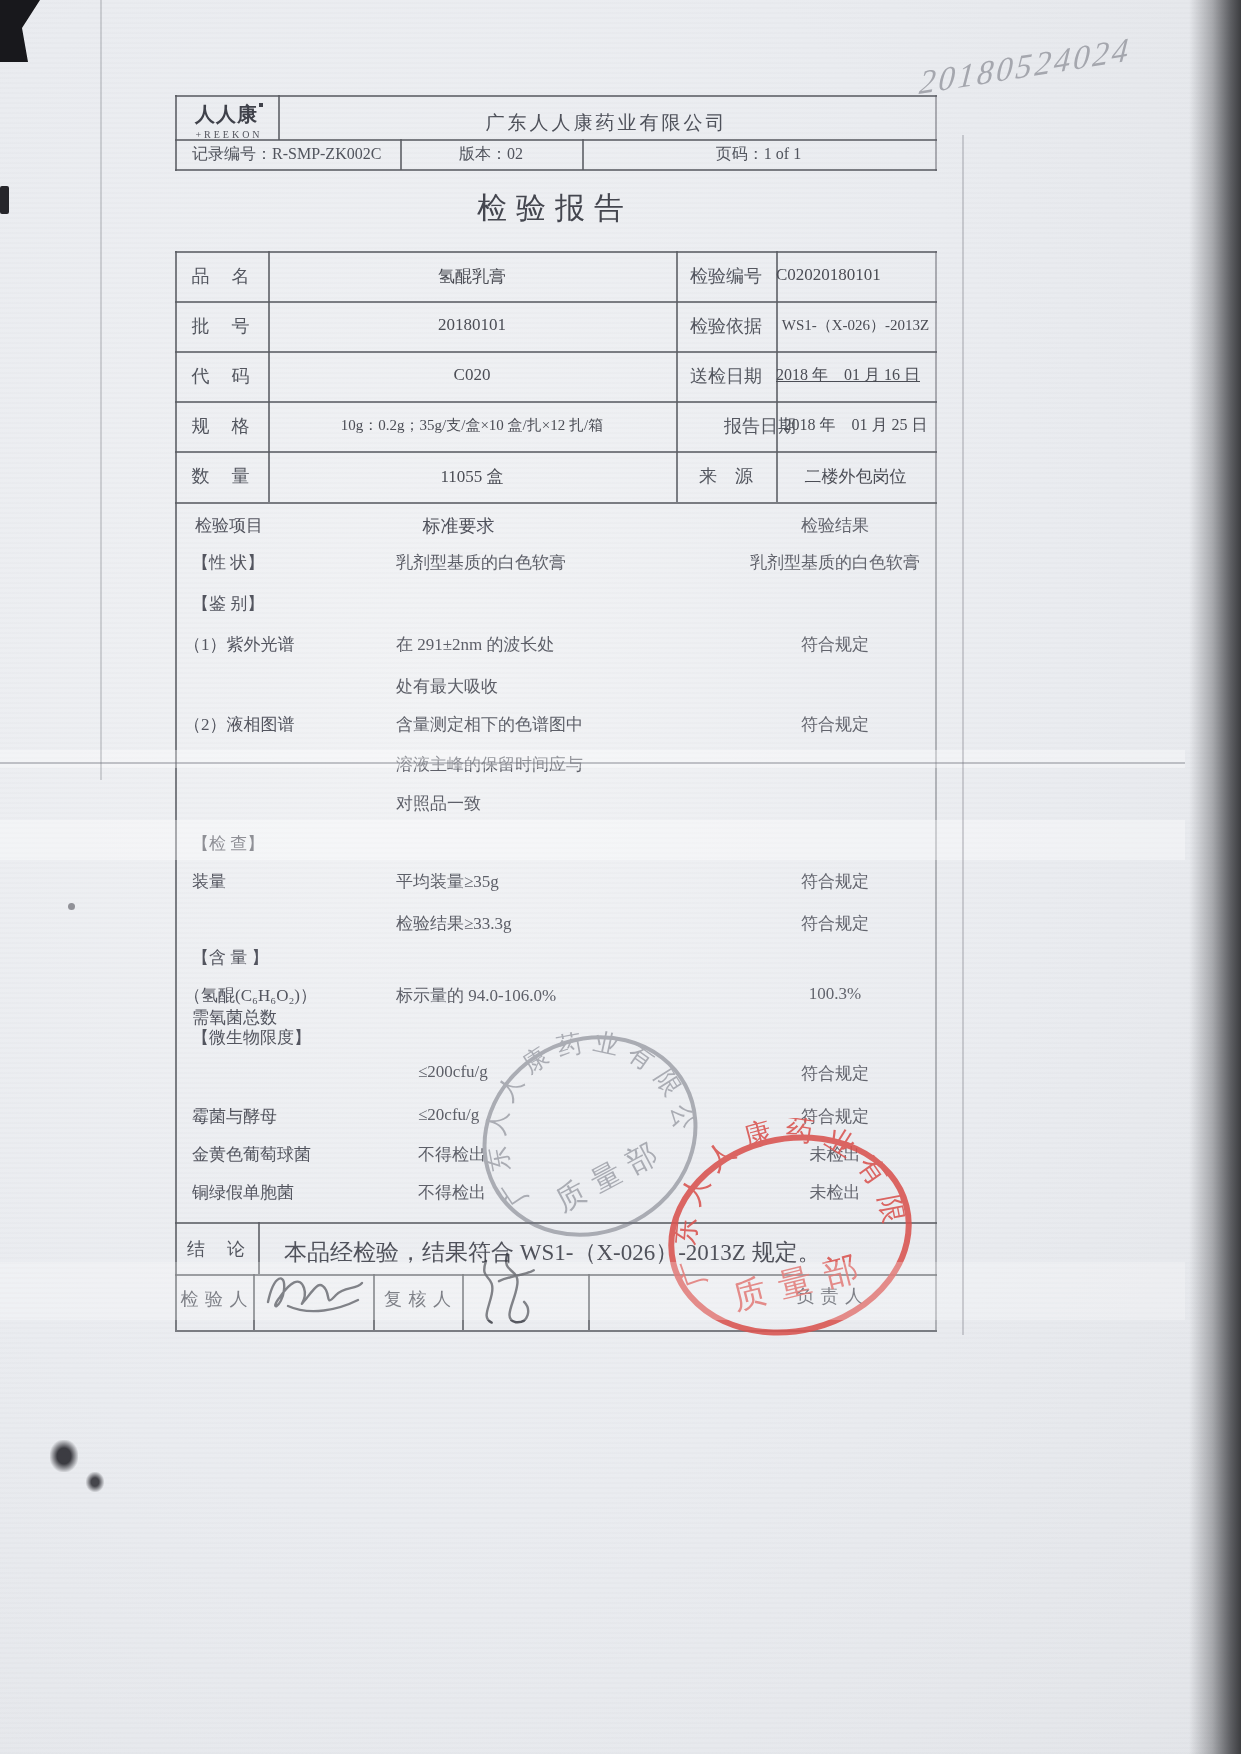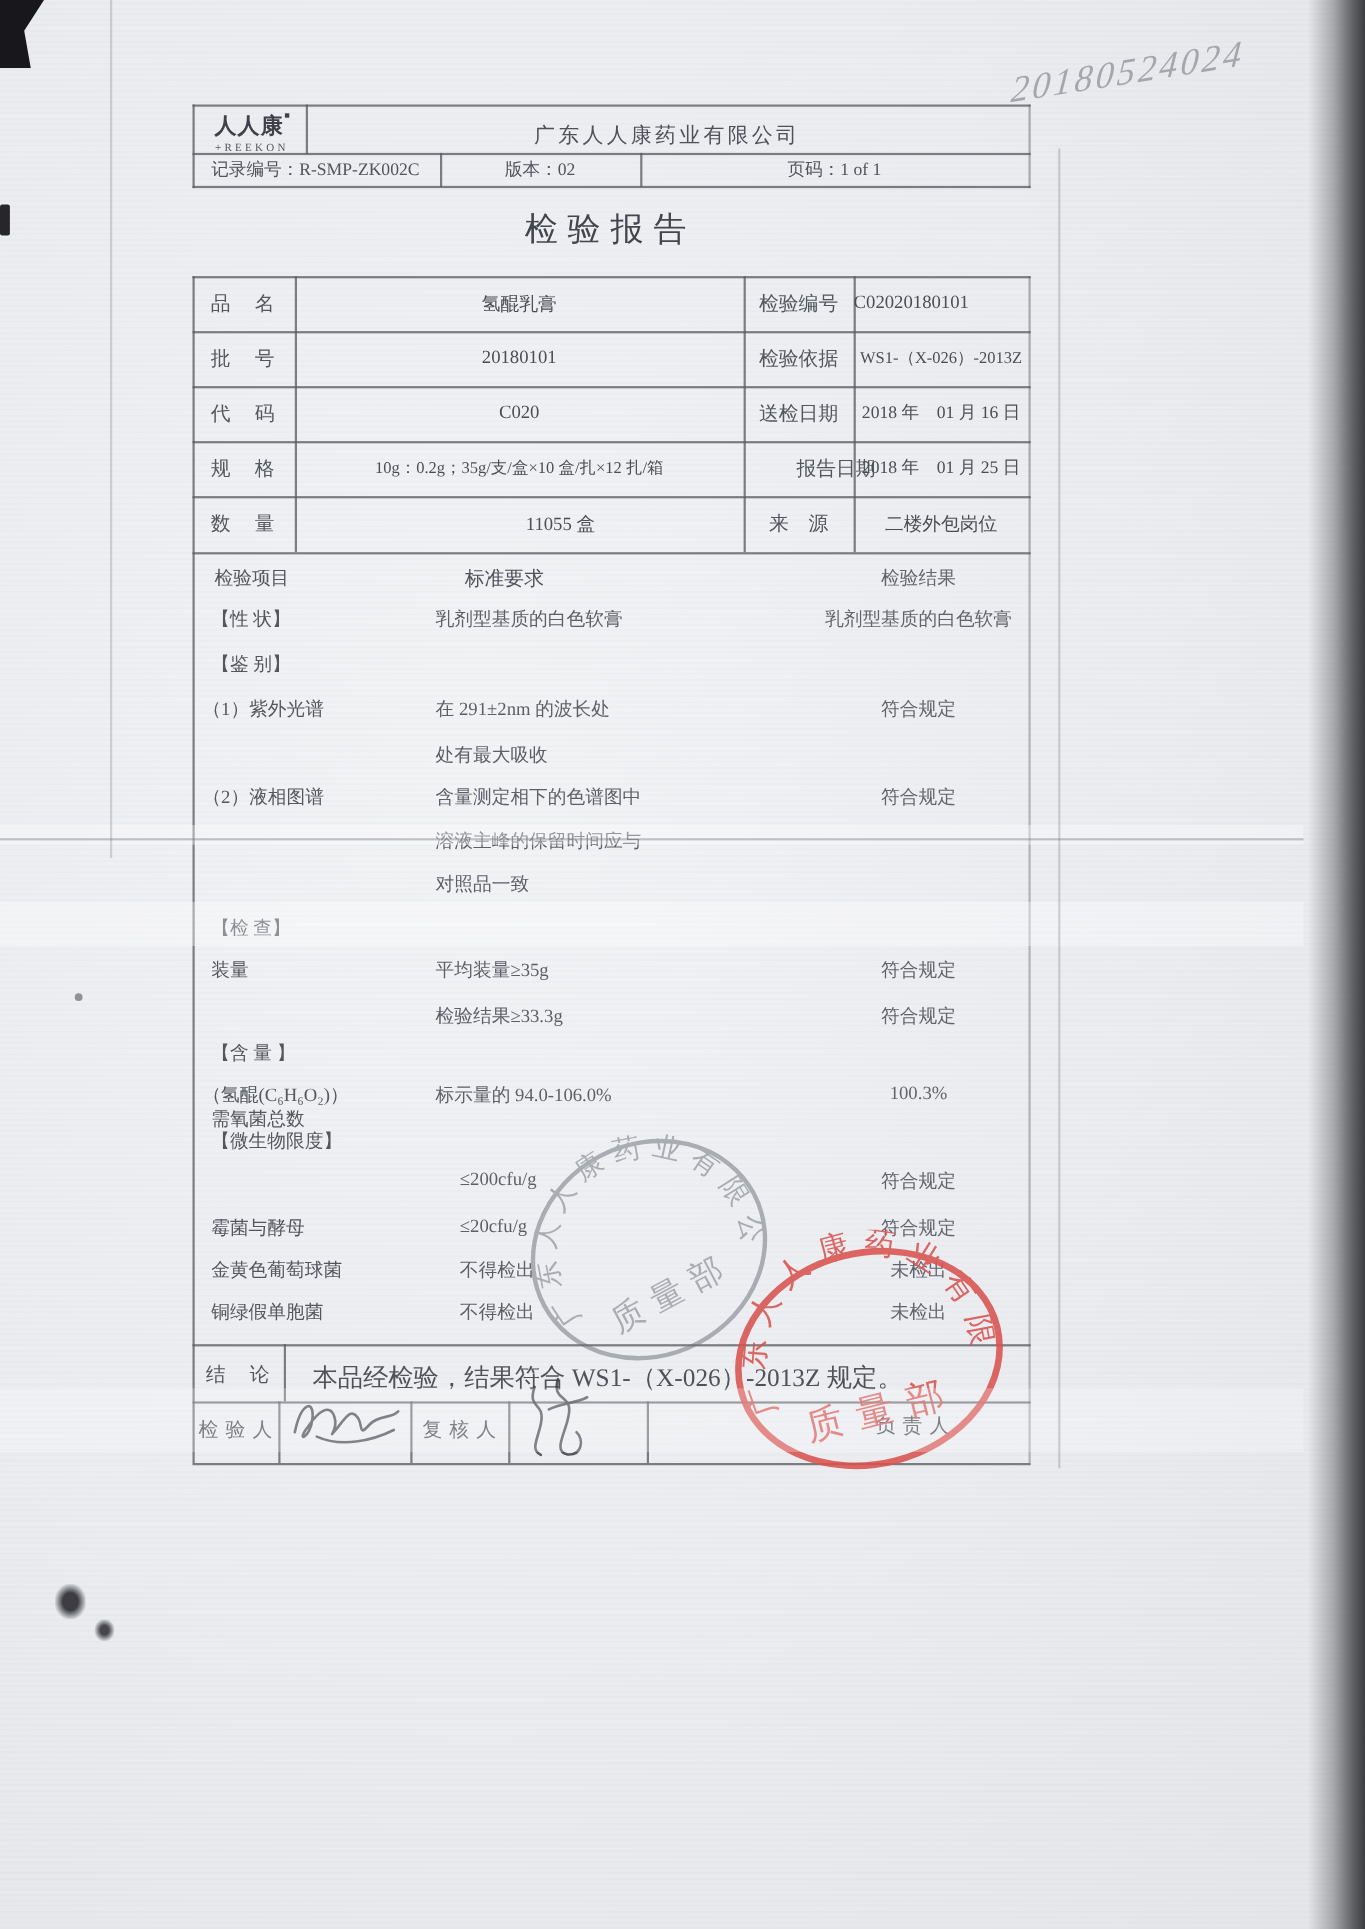--- a/index.html
+++ b/index.html
@@ -74,29 +74,29 @@
   <div class="t val" style="left:776px;top:265px;width:159px;">C02020180101</div>
 
   <div class="t lbl" style="left:175px;top:314px;width:93px;text-align:center;">批　号</div>
   <div class="t val" style="left:268px;top:315px;width:408px;text-align:center;">20180101</div>
   <div class="t lbl" style="left:676px;top:314px;width:100px;text-align:center;letter-spacing:0;">检验依据</div>
   <div class="t val" style="left:776px;top:316px;width:159px;text-align:center;font-size:15px;">WS1-（X-026）-2013Z</div>
 
   <div class="t lbl" style="left:175px;top:364px;width:93px;text-align:center;">代　码</div>
   <div class="t val" style="left:268px;top:365px;width:408px;text-align:center;">C020</div>
   <div class="t lbl" style="left:676px;top:364px;width:100px;text-align:center;letter-spacing:0;">送检日期</div>
-  <div class="t val" style="left:776px;top:365px;width:159px;text-align:center;font-size:16px;">2018 年　01 月 16 日</div>
+  <div class="t val" style="left:776px;top:365px;width:139px;text-align:center;font-size:16px;text-decoration:underline;">2018 年　01 月 16 日</div>
 
   <div class="t lbl" style="left:175px;top:414px;width:93px;text-align:center;">规　格</div>
   <div class="t val" style="left:268px;top:416px;width:408px;text-align:center;font-size:15px;">10g：0.2g；35g/支/盒×10 盒/扎×12 扎/箱</div>
   <div class="t lbl" style="left:676px;top:414px;width:100px;text-align:right;letter-spacing:0;margin-left:20px;">报告日期</div>
   <div class="t val" style="left:776px;top:415px;width:159px;text-align:center;font-size:16px;">2018 年　01 月 25 日</div>
 
   <div class="t lbl" style="left:175px;top:464px;width:93px;text-align:center;">数　量</div>
-  <div class="t val" style="left:268px;top:465px;width:483px;text-align:center;">11055 盒</div>
+  <div class="t val" style="left:268px;top:465px;width:408px;text-align:center;">11055 盒</div>
   <div class="t lbl" style="left:676px;top:464px;width:100px;text-align:center;letter-spacing:0;">来　源</div>
   <div class="t val" style="left:776px;top:465px;width:159px;text-align:center;">二楼外包岗位</div>
 
   <div class="vl" style="left:175px;top:502px;height:828px;"></div>
   <div class="vl" style="left:935px;top:502px;height:828px;opacity:.4;"></div>
 
   <div class="item sec" style="top:514px;left:195px;">检验项目</div>
   <div class="t sec" style="left:396px;top:514px;width:125px;text-align:center;">标准要求</div>
   <div class="res-val sec" style="top:514px;">检验结果</div>
 

